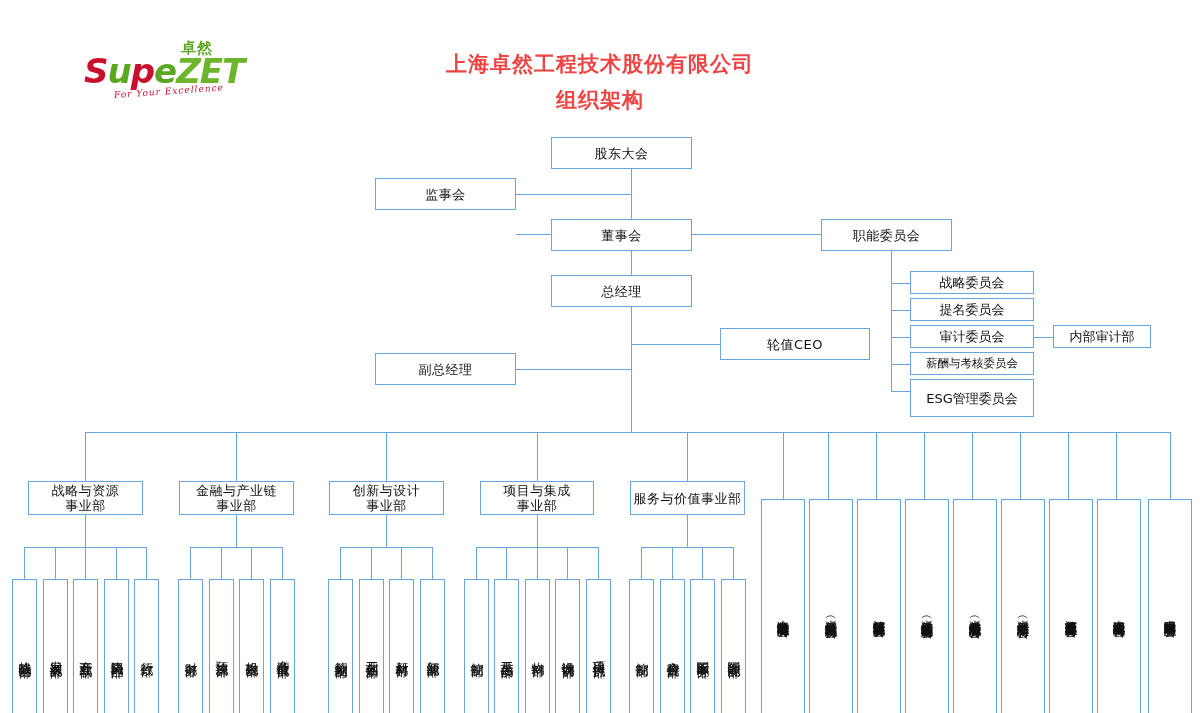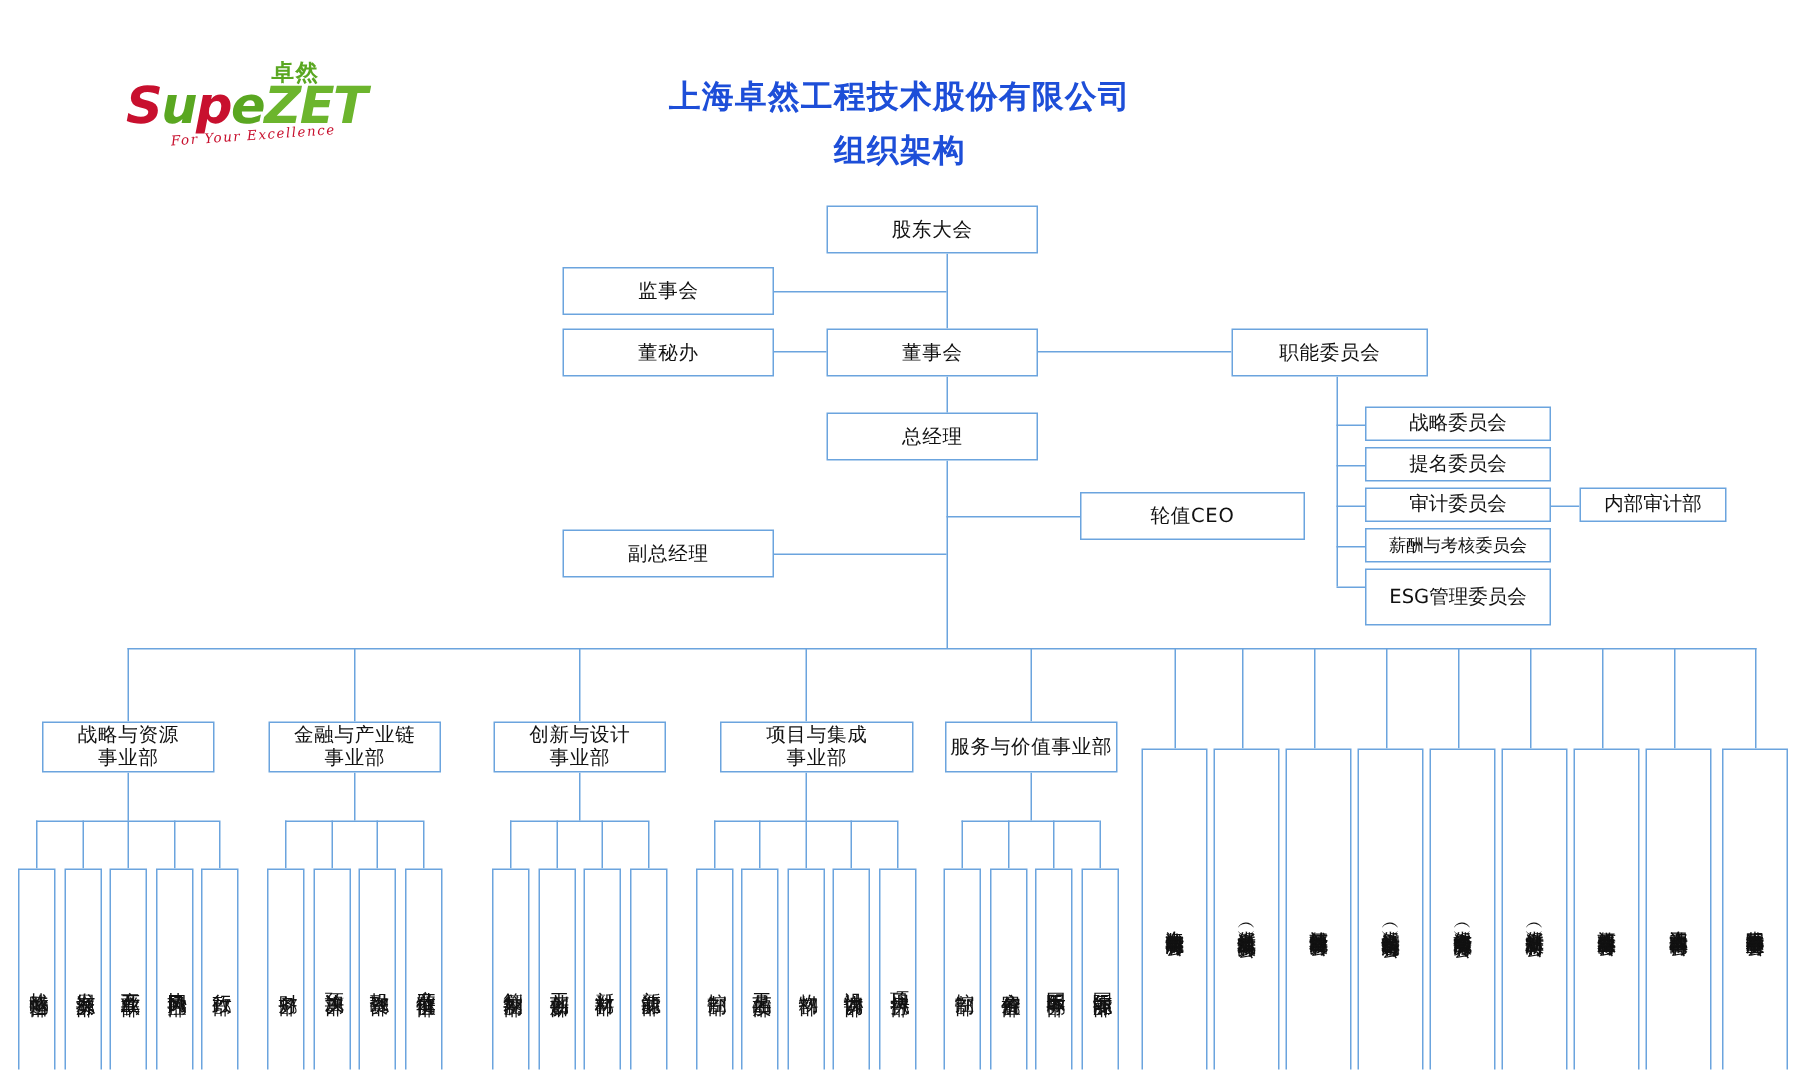--- a/index.html
+++ b/index.html
@@ -33,21 +33,21 @@
     font-family:"DejaVu Serif","Liberation Serif",serif;
     font-style:italic;font-size:9px;color:#c8102e;
     letter-spacing:1px;white-space:nowrap;
     transform:rotate(-4deg);transform-origin:left center;
   }
 
   
   .title{
     position:absolute;left:0;width:1200px;text-align:center;
     font-family:"DejaVu Sans","Liberation Sans",sans-serif;
-    font-weight:bold;color:#1d4ed8;
+    font-weight:bold;color:#ef4444;
   }
   .title1{top:26px;font-size:21px;letter-spacing:1px;}
   .title2{top:62px;font-size:21px;letter-spacing:1px;}
 
   
   .bx{
     position:absolute;box-sizing:border-box;
     border:1px solid #6ba4de;background:#ffffff;
     display:flex;align-items:center;justify-content:center;
     text-align:center;
@@ -165,21 +165,20 @@
 
   <div class="ln lnv" style="left:687px;top:491px;height:32px;"></div>
   <div class="ln lnh" style="left:641px;top:523px;width:92px;"></div>
   <div class="ln lnv" style="left:641px;top:523px;height:32px;"></div>
   <div class="ln lnv" style="left:672px;top:523px;height:32px;"></div>
   <div class="ln lnv" style="left:702px;top:523px;height:32px;"></div>
   <div class="ln lnv" style="left:733px;top:523px;height:32px;"></div>
 
   <div class="bx" style="left:551px;top:113px;width:141px;height:32px;">股东大会</div>
   <div class="bx" style="left:375px;top:154px;width:141px;height:32px;">监事会</div>
-  <div class="bx" style="left:375px;top:195px;width:141px;height:32px;">董秘办</div>
   <div class="bx" style="left:551px;top:195px;width:141px;height:32px;">董事会</div>
   <div class="bx" style="left:551px;top:251px;width:141px;height:32px;">总经理</div>
   <div class="bx" style="left:720px;top:304px;width:150px;height:32px;">轮值CEO</div>
   <div class="bx" style="left:375px;top:329px;width:141px;height:32px;">副总经理</div>
   <div class="bx" style="left:821px;top:195px;width:131px;height:32px;">职能委员会</div>
 
   <div class="bx small" style="left:910px;top:247px;width:124px;height:23px;">战略委员会</div>
   <div class="bx small" style="left:910px;top:274px;width:124px;height:23px;">提名委员会</div>
   <div class="bx small" style="left:910px;top:301px;width:124px;height:23px;">审计委员会</div>
   <div class="bx tiny" style="left:910px;top:328px;width:124px;height:23px;">薪酬与考核委员会</div>
@@ -191,21 +190,21 @@
     <span>事业部</span>
   </div>
   <div class="bx two" style="left:179px;top:457px;width:115px;height:34px;flex-direction:column;">
     <span>金融与产业链</span>
     <span>事业部</span>
   </div>
   <div class="bx two" style="left:329px;top:457px;width:115px;height:34px;flex-direction:column;">
     <span>创新与设计</span>
     <span>事业部</span>
   </div>
-  <div class="bx two" style="left:480px;top:457px;width:129px;height:34px;flex-direction:column;">
+  <div class="bx two" style="left:480px;top:457px;width:114px;height:34px;flex-direction:column;">
     <span>项目与集成</span>
     <span>事业部</span>
   </div>
   <div class="bx two" style="left:630px;top:457px;width:115px;height:34px;flex-direction:row;">
     <span>服务与价值</span>
     <span>事业部</span>
   </div>
 
   <div class="vbx" style="left:12px;top:555px;width:25px;height:148px;">战略运营部</div>
   <div class="vbx" style="left:43px;top:555px;width:25px;height:148px;">发展资源部</div>

